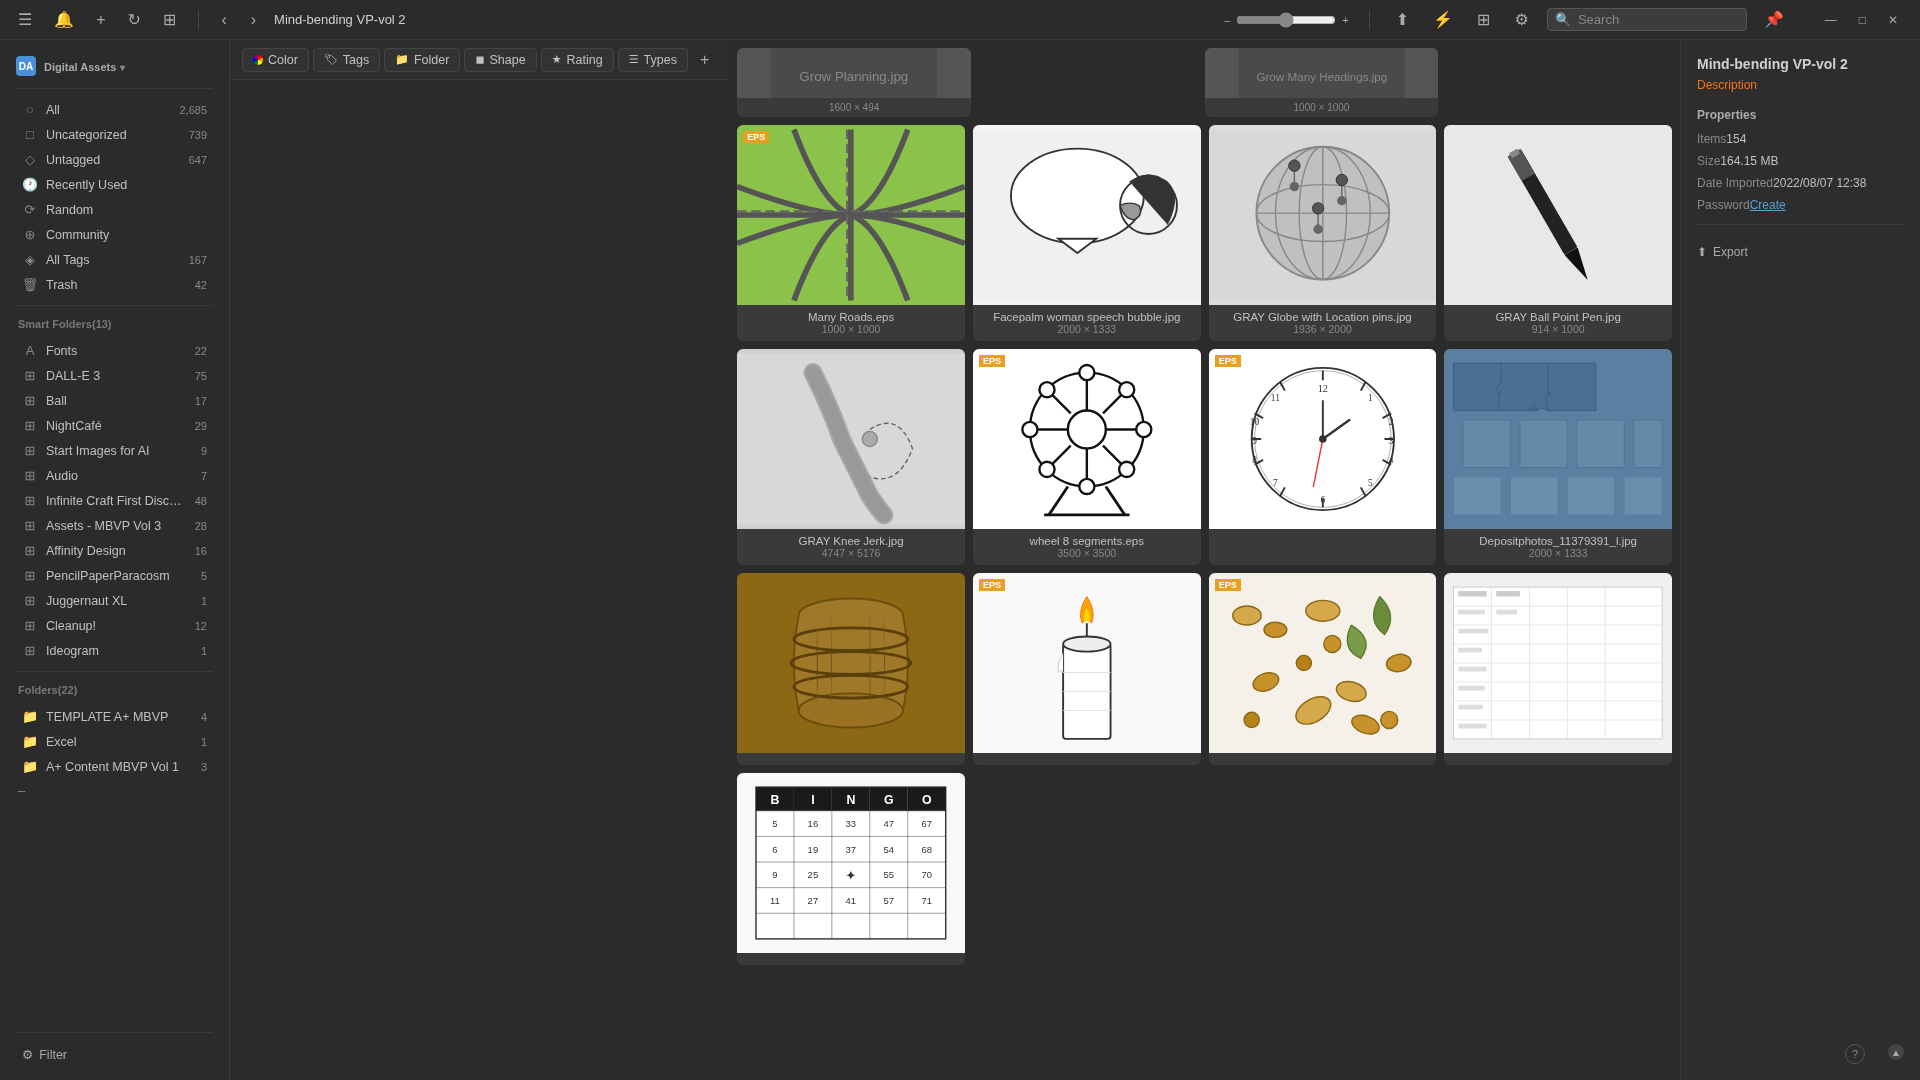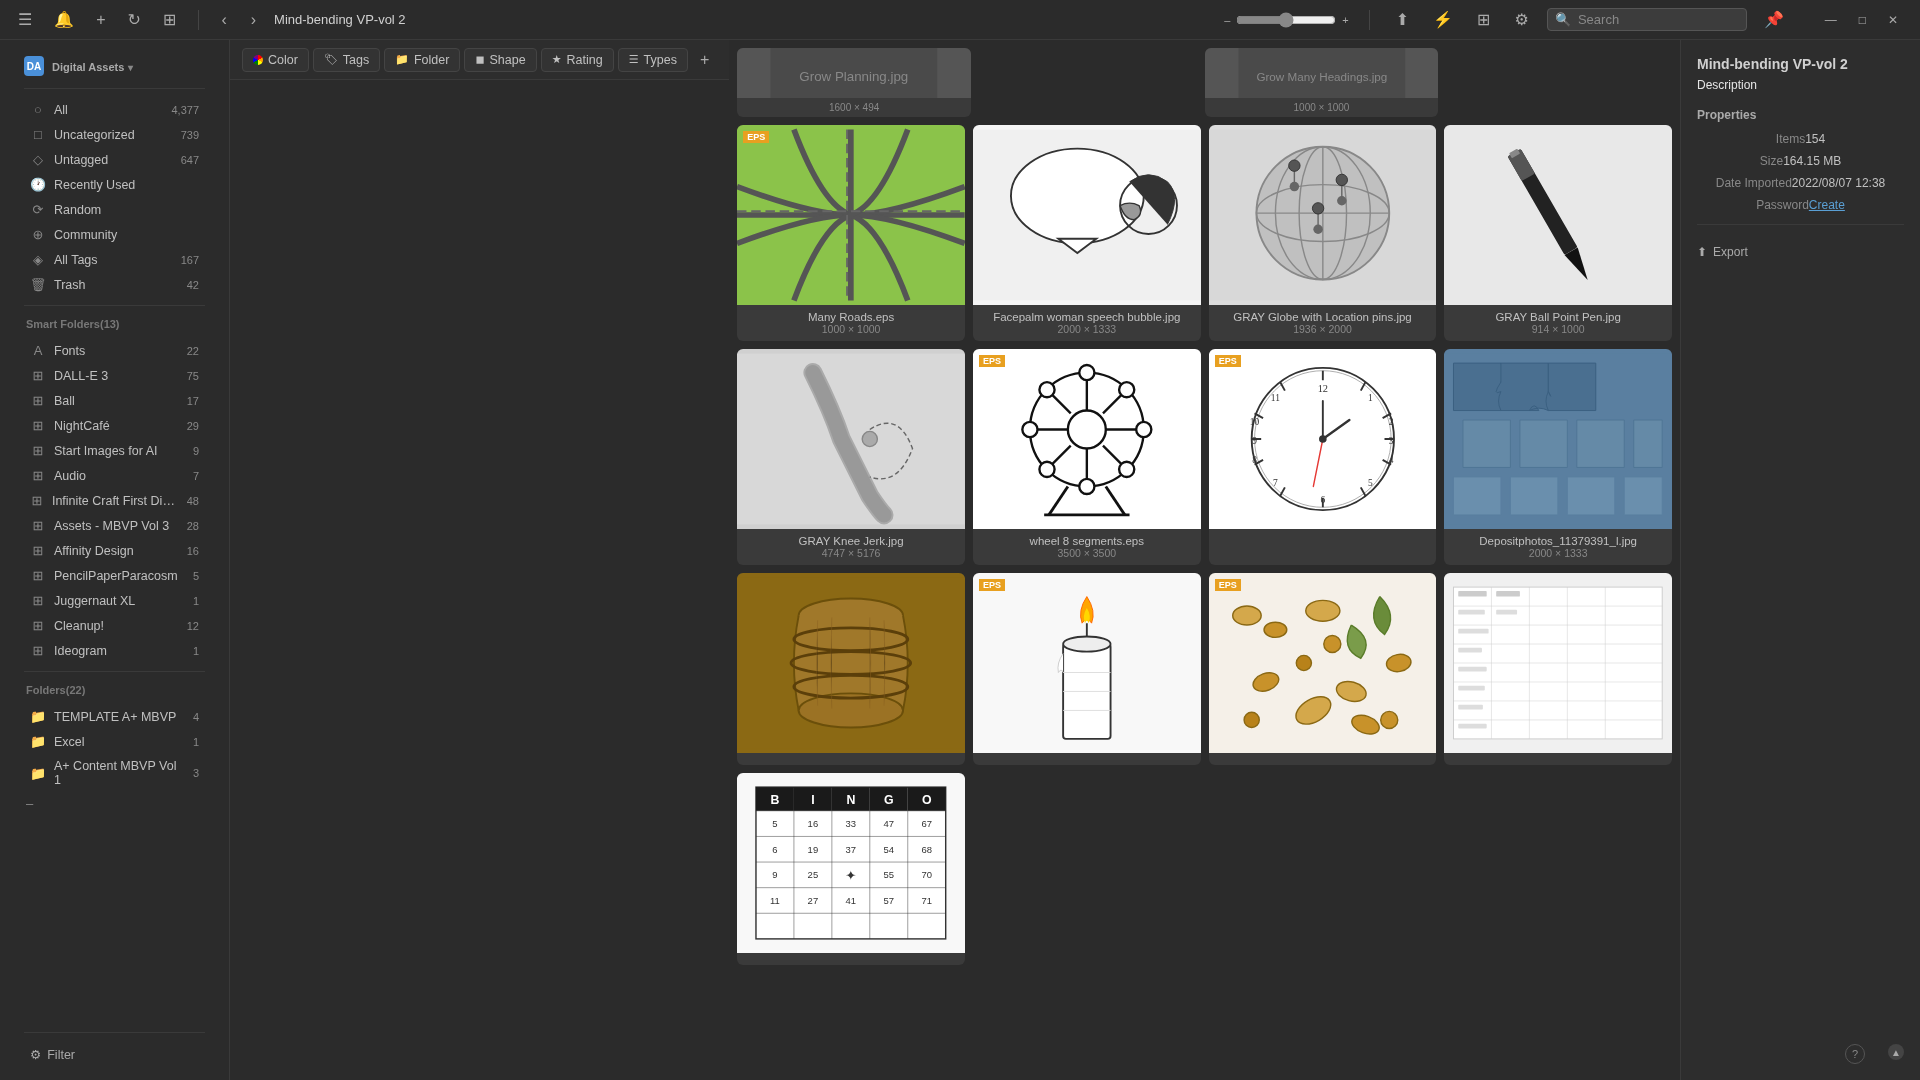--- a/index.html
+++ b/index.html
@@ -15,21 +15,21 @@
     .search-box { display: flex; align-items: center; background: #3c3c3c; border: 1px solid #555; border-radius: 4px; padding: 3px 8px; width: 200px; gap: 6px; }
     .search-box input { background: none; border: none; color: #d0d0d0; font-size: 13px; outline: none; width: 140px; }
     .search-box input::placeholder { color: #888; }
     .win-controls { display: flex; gap: 2px; margin-left: 12px; }
     .win-control-btn { background: none; border: none; color: #aaa; cursor: pointer; font-size: 12px; padding: 4px 10px; }
 
     
     .main-layout { display: flex; flex: 1; overflow: hidden; }
 
     
-    .sidebar { width: 230px; background: #2b2b2b; border-right: 1px solid #3a3a3a; display: flex; flex-direction: column; overflow-y: auto; flex-shrink: 0; padding: 8px 12px; }
+    .sidebar { width: 230px; background: #2b2b2b; border-right: 1px solid #3a3a3a; display: flex; flex-direction: column; overflow-y: auto; flex-shrink: 0; padding: 8px 4px; }
     .sidebar-header { display: flex; align-items: center; gap: 8px; padding: 8px 12px; }
     .sidebar-logo { width: 20px; height: 20px; background: #4a90d9; border-radius: 4px; display: flex; align-items: center; justify-content: center; color: white; font-size: 10px; font-weight: bold; }
     .sidebar-app-name { font-size: 13px; font-weight: 600; color: #d0d0d0; }
     .sidebar-app-name span { color: #aaa; font-size: 11px; }
     .sidebar-section { padding: 4px 0; }
     .sidebar-item { display: flex; align-items: center; gap: 8px; padding: 5px 14px; cursor: pointer; font-size: 12.5px; color: #c0c0c0; border-radius: 4px; margin: 0 4px; }
     .sidebar-item .count { margin-left: auto; color: #888; font-size: 11px; }
     .sidebar-item .icon { font-size: 13px; color: #888; width: 16px; text-align: center; }
     .section-header { font-size: 11px; color: #777; padding: 8px 14px 4px; font-weight: 600; text-transform: none; }
     .divider { height: 1px; background: #3a3a3a; margin: 4px 12px; }
@@ -50,21 +50,21 @@
     .gallery-item-name { font-size: 11.5px; color: #c0c0c0; text-align: center; white-space: nowrap; overflow: hidden; text-overflow: ellipsis; }
     .gallery-item-dims { font-size: 10.5px; color: #888; text-align: center; }
     .eps-badge { position: absolute; top: 6px; left: 6px; background: #e8a020; color: white; font-size: 9px; font-weight: bold; padding: 1px 4px; border-radius: 0; }
 
     
     .right-panel { width: 240px; background: #2d2d2d; border-left: 1px solid #3a3a3a; padding: 16px; flex-shrink: 0; }
     .right-panel-title { font-size: 14px; font-weight: 600; color: #d0d0d0; margin-bottom: 6px; }
     .right-panel-desc { font-size: 12px; color: #888; margin-bottom: 16px; }
     .properties-section { }
     .properties-title { font-size: 12px; font-weight: 600; color: #aaa; margin-bottom: 10px; }
-    .property-row { display: flex; justify-content: center; margin-bottom: 8px; font-size: 12px; }
+    .property-row { display: flex; justify-content: flex-start; margin-bottom: 8px; font-size: 12px; }
     .property-label { color: #888; }
     .property-value { color: #c0c0c0; }
     .property-value.link { color: #5a9fd4; cursor: pointer; text-decoration: underline; }
     .export-btn { display: flex; align-items: center; gap: 6px; background: none; border: none; color: #aaa; cursor: pointer; font-size: 12px; padding: 8px 0; margin-top: 8px; }
 
     
     .img-placeholder { width: 100%; height: 180px; display: flex; align-items: center; justify-content: center; overflow: hidden; }
     .img-placeholder svg { width: 100%; height: 100%; }
 
     
@@ -123,21 +123,21 @@
         <span style="color:#888; font-size:10px;"> ▾</span>
       </span>
     </div>
 
     <div class="divider"></div>
 
     <div class="sidebar-section">
       <div class="sidebar-item">
         <span class="icon">○</span>
         <span>All</span>
-        <span class="count">4,377</span>
+        <span class="count">2,685</span>
       </div>
       <div class="sidebar-item">
         <span class="icon">□</span>
         <span>Uncategorized</span>
         <span class="count">739</span>
       </div>
       <div class="sidebar-item">
         <span class="icon">◇</span>
         <span>Untagged</span>
         <span class="count">647</span>
@@ -739,21 +739,21 @@
               <div class="gallery-item-name"></div>
               <div class="gallery-item-dims"></div>
             </div>
           </div>
 
         </div>
       </div>
 
       <div class="right-panel">
         <div class="right-panel-title">Mind-bending VP-vol 2</div>
-        <div class="right-panel-desc" style="font-size:12px; color:#e5e5e5; ">Description</div>
+        <div class="right-panel-desc" style="font-size:12px; color:#f97316; ">Description</div>
 
         <div class="properties-section">
           <div class="properties-title">Properties</div>
           <div class="property-row">
             <span class="property-label">Items</span>
             <span class="property-value">154</span>
           </div>
           <div class="property-row">
             <span class="property-label">Size</span>
             <span class="property-value">164.15 MB</span>

